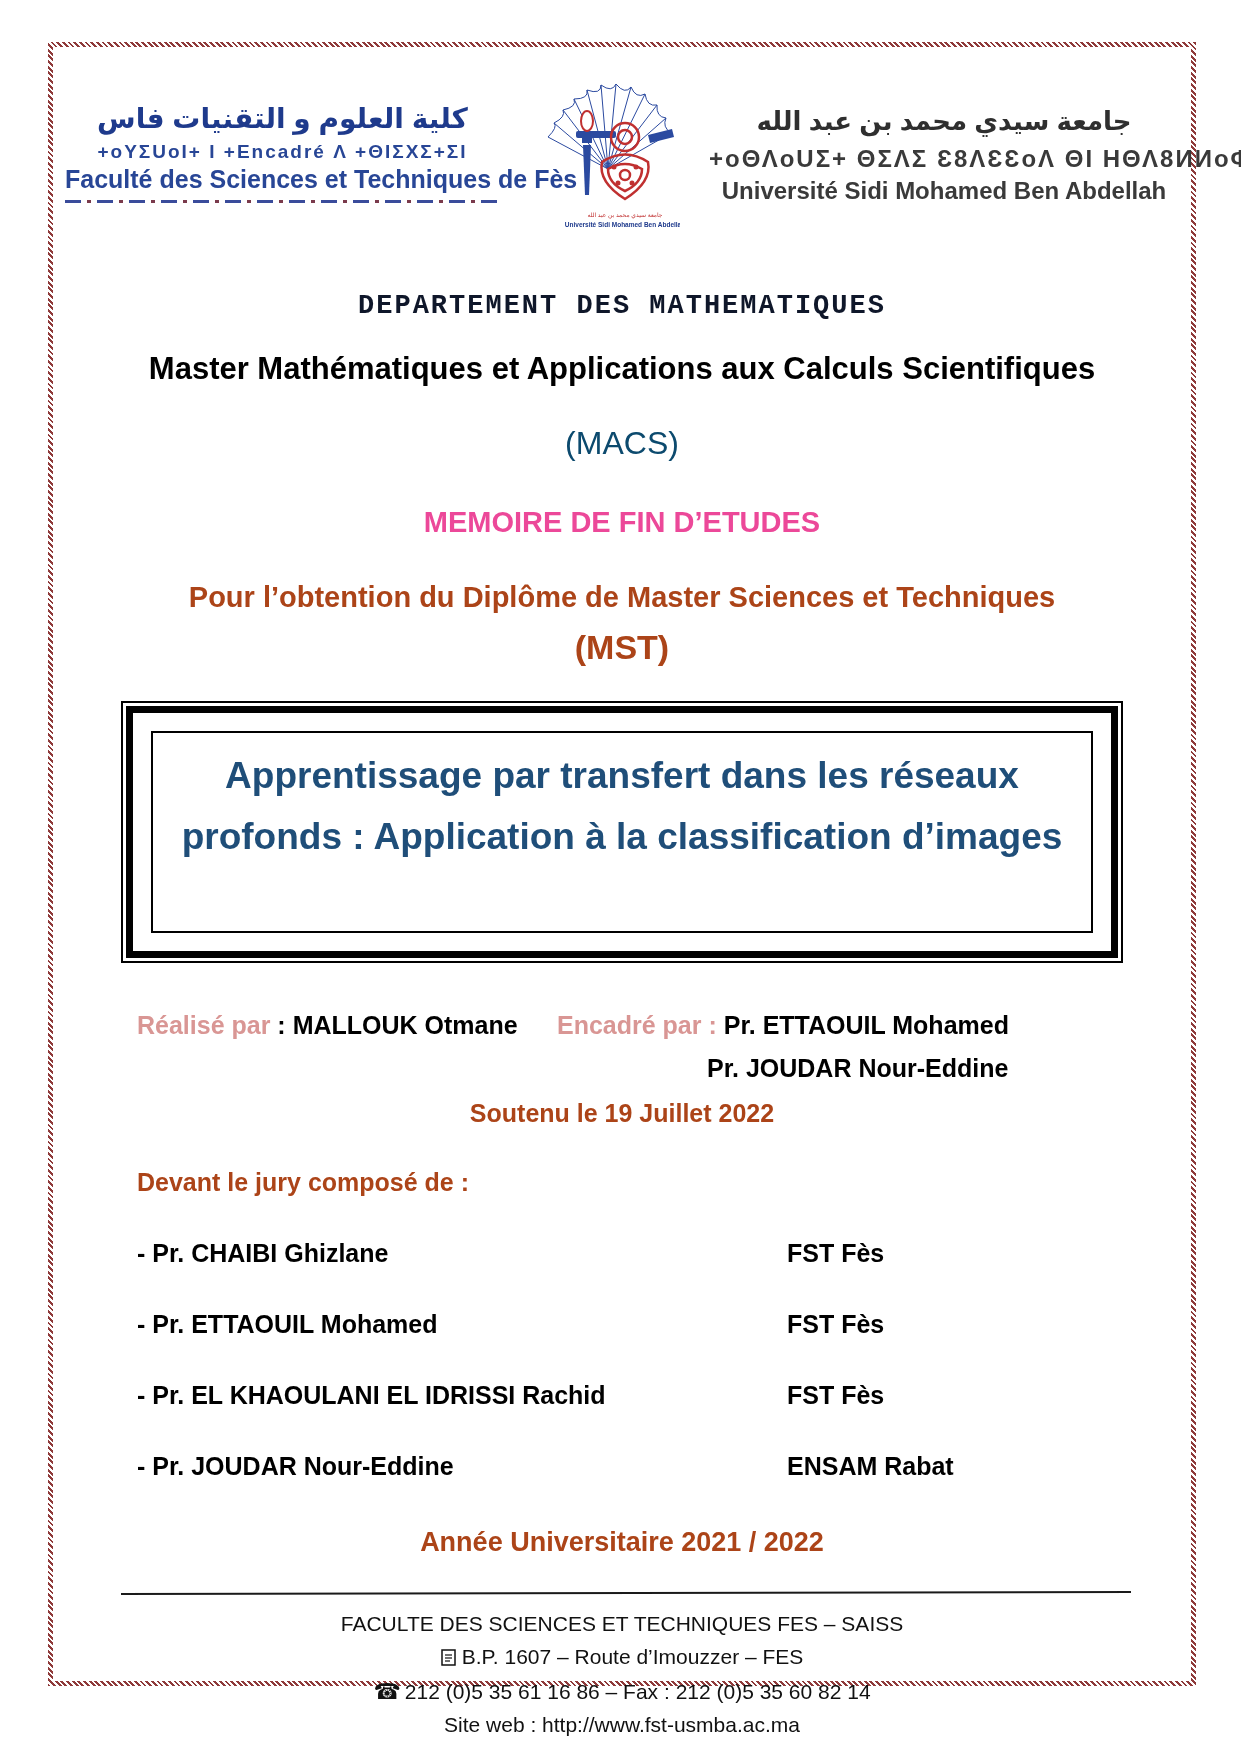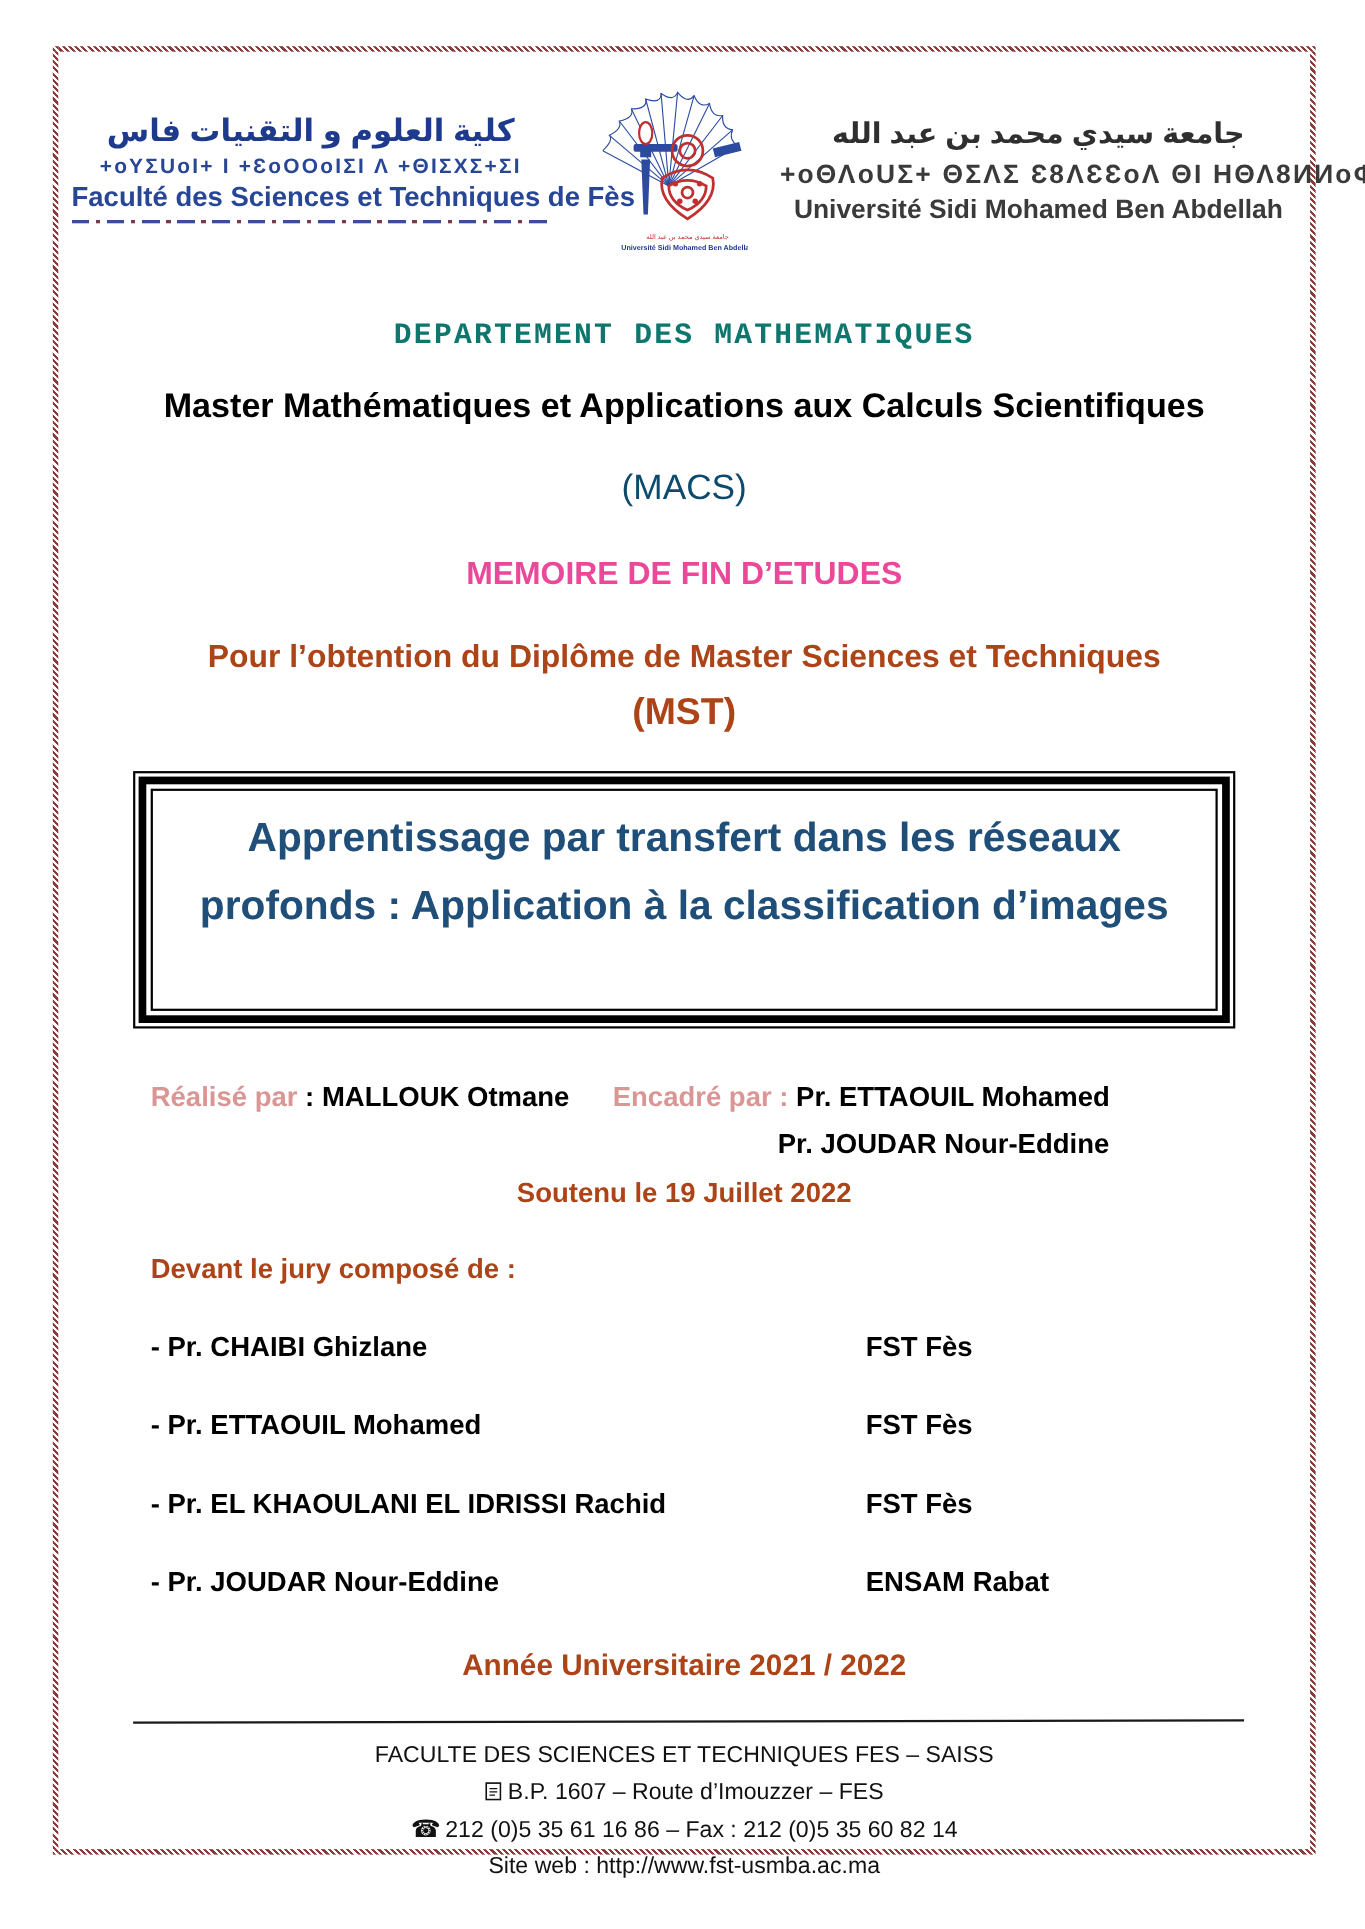--- a/index.html
+++ b/index.html
@@ -28,29 +28,29 @@
     height:3px;margin-top:6px;
     background:repeating-linear-gradient(90deg,#3a4c9b 0 16px,transparent 16px 22px,#7a3a4c 22px 26px,transparent 26px 32px);
   }
   .hdr-center{width:160px;display:flex;justify-content:center;padding-top:4px;}
   .hdr-right{width:470px;text-align:center;padding-top:32px;}
   .hdr-right .ar{font-size:26px;font-weight:bold;color:#2f2f2f;direction:rtl;line-height:1.3;}
   .hdr-right .tif{font-size:24px;font-weight:bold;letter-spacing:2px;color:#3a3a3a;margin-top:6px;white-space:nowrap;}
   .hdr-right .fr{font-size:24px;font-weight:bold;color:#3a3a3a;margin-top:4px;white-space:nowrap;}
   
   .main{padding:0 56px;text-align:center;}
-  .dept{margin-top:56px;font-family:"Liberation Mono","DejaVu Sans Mono",monospace;font-weight:bold;font-size:27px;letter-spacing:2px;color:#0f766e;}
+  .dept{margin-top:56px;font-family:"Liberation Mono","DejaVu Sans Mono",monospace;font-weight:bold;font-size:27px;letter-spacing:2px;color:#0f172a;}
   .master{margin-top:30px;font-size:31px;font-weight:bold;color:#000;}
   .macs{margin-top:38px;font-size:32px;font-weight:normal;color:#0c4a6e;}
   .memoire{margin-top:44px;font-size:29px;font-weight:bold;color:#ec4899;}
   .obtention{margin-top:42px;font-size:29px;font-weight:bold;color:#ac4418;}
   .mst{margin-top:14px;font-size:34px;font-weight:bold;color:#ac4418;}
   
   .tbox-outer{margin-top:34px;border:2px solid #000;padding:3px;}
-  .tbox-mid{border:7px solid #000;padding:4px;}
+  .tbox-mid{border:7px solid #000;padding:18px;}
   .tbox-inner{border:2px solid #000;padding:12px 10px 64px 10px;}
   .tbox-inner .title{font-size:37px;font-weight:bold;color:#1f4e79;line-height:1.65;}
   
   .people{display:flex;text-align:left;margin-top:48px;font-size:25px;font-weight:bold;color:#000;}
   .people .lcol{margin-left:16px;width:420px;}
   .people .rcol{flex:1;}
   .pink{color:#d99694;}
   .rcol .line2{padding-left:150px;margin-top:14px;}
   .soutenu{margin-top:16px;font-size:25px;font-weight:bold;color:#ac4418;}
   .devant{margin-top:40px;margin-left:16px;text-align:left;font-size:25px;font-weight:bold;color:#ac4418;}
@@ -66,21 +66,21 @@
 </style>
 </head>
 <body>
 
 <div class="page">
   <div class="frame">
 
     <div class="hdr">
       <div class="hdr-left">
         <div class="ar">كلية العلوم و التقنيات فاس</div>
-        <div class="tif">+oYΣUoI+  I  +ƐoOOoIΣI  Λ  +ΘIΣXΣ+ΣI</div>
+        <div class="tif">+oYΣUoI+  I  +Encadré  Λ  +ΘIΣXΣ+ΣI</div>
         <div class="fr">Faculté des Sciences et Techniques de Fès</div>
         <div class="dashdot"></div>
       </div>
 
       <div class="hdr-center">
         <svg width="150" height="158" viewBox="0 0 150 158">
 
           <g stroke="#2b4aa0" stroke-width="1" fill="none">
             <path d="M78 92 L18 60"></path>
               <path d="M78 92 L24 46"></path>

